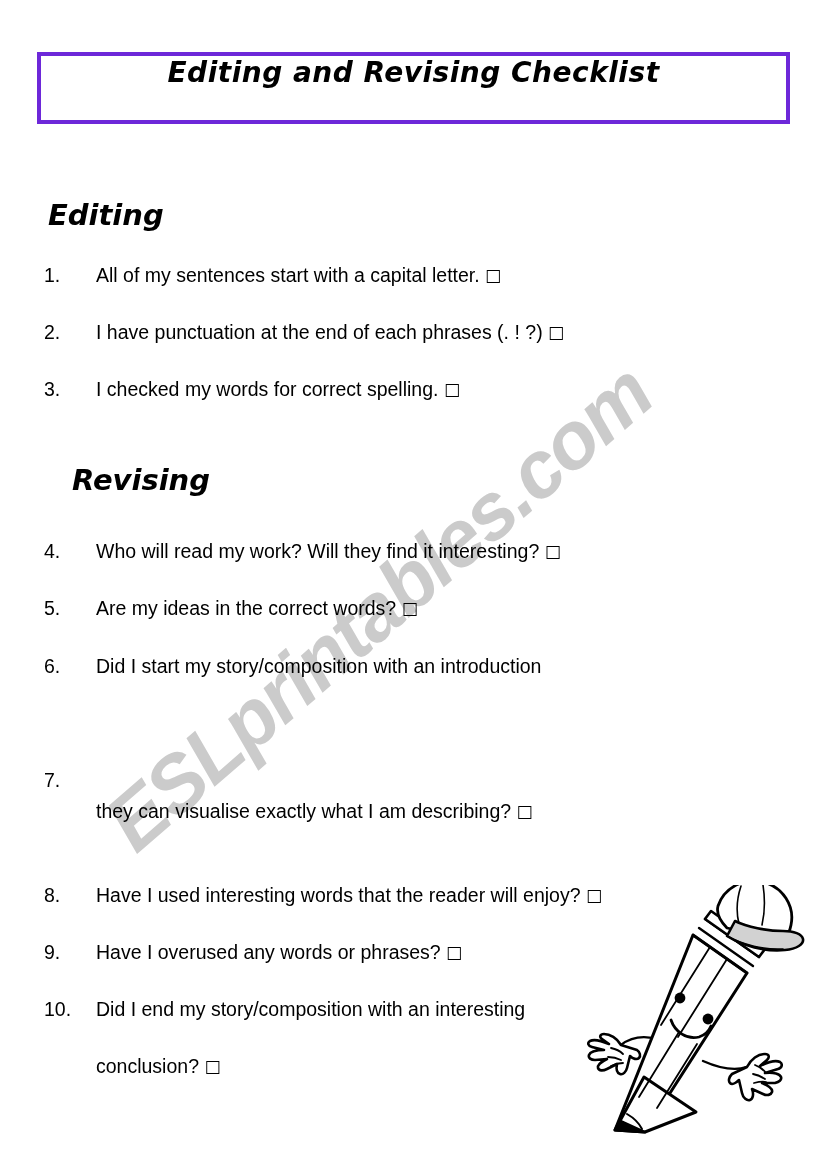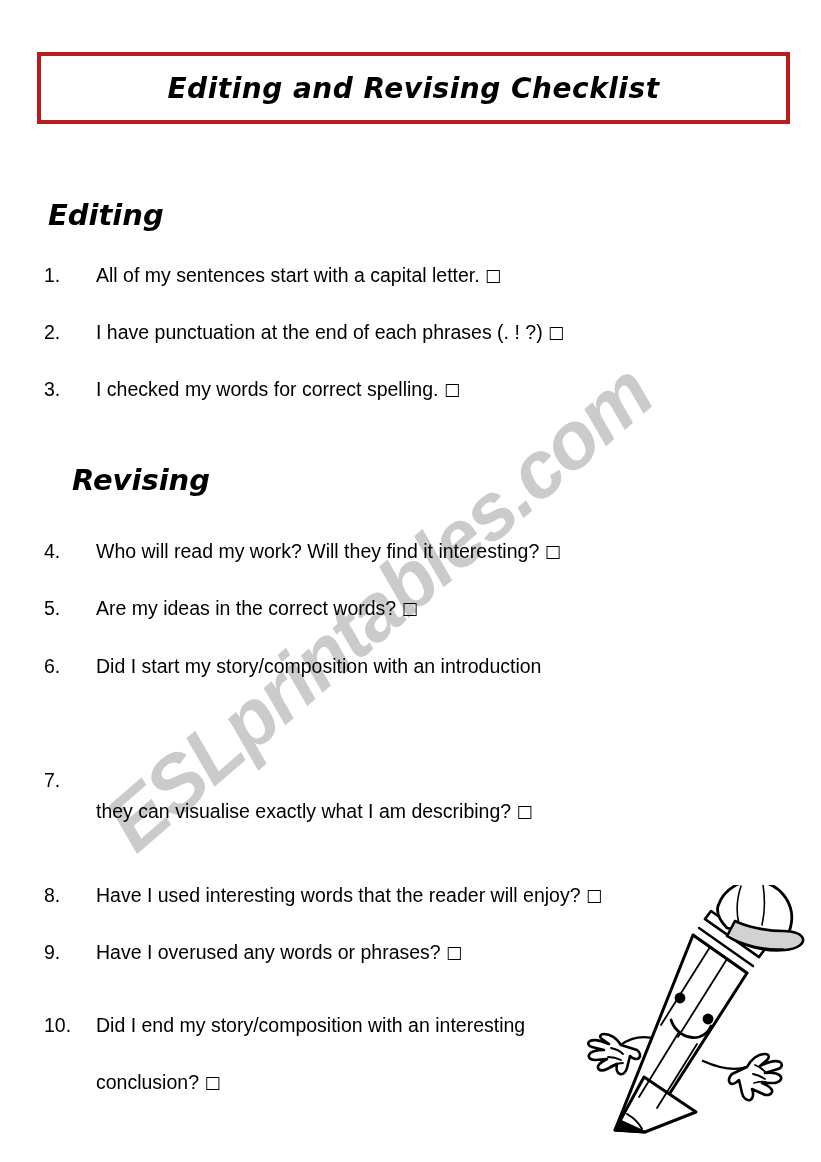--- a/index.html
+++ b/index.html
@@ -38,26 +38,26 @@
     user-select: none;
   }
 
   
   #title-box {
     position: absolute;
     left: 37px;
     top: 52px;
     width: 753px;
     height: 72px;
-    border: 4px solid #b91c1c;
+    border: 4px solid #6d28d9;
     box-sizing: border-box;
     background: transparent;
     z-index: 3;
     display: flex;
-    align-items: center;
+    align-items: flex-start;
     justify-content: center;
   }
   #title-text {
     font-family: "DejaVu Sans", sans-serif;
     font-weight: bold;
     font-style: italic;
     font-size: 28px;
     letter-spacing: 0.5px;
     color: #000000;
     white-space: nowrap;
@@ -119,21 +119,21 @@
 
   #item-1  { top: 262px; }
   #item-2  { top: 319px; }
   #item-3  { top: 376px; }
   #item-4  { top: 538px; }
   #item-5  { top: 595px; }
   #item-6  { top: 653px; }
   #item-7  { top: 767px; }
   #item-8  { top: 882px; }
   #item-9  { top: 939px; }
-  #item-10 { top: 996px; margin-top: 16px; }
+  #item-10 { top: 996px; }
 
   
   #pencil-mascot {
     position: absolute;
     left: 575px;
     top: 885px;
     width: 240px;
     height: 268px;
     z-index: 2;
   }

